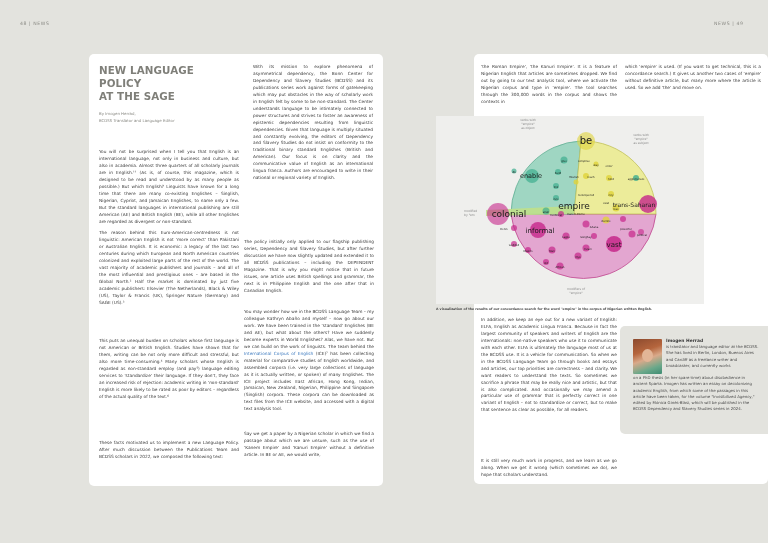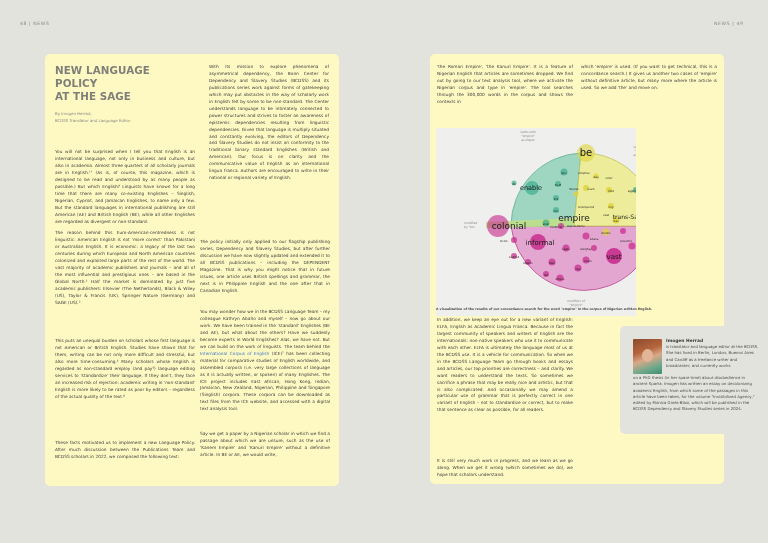--- a/index.html
+++ b/index.html
@@ -3,31 +3,31 @@
 <meta charset="utf-8">
 <style>
   * { box-sizing: border-box; margin: 0; padding: 0; }
   html, body { width: 768px; height: 543px; overflow: hidden; }
   body { background: #e3e3de; position: relative; font-family: "DejaVu Sans", sans-serif; color: #3a3a3a; }
 
   .folio { position: absolute; top: 21px; font-size: 4.6px; letter-spacing: 0.6px; color: #8a8a84; }
   .folio.left { left: 20px; }
   .folio.right { left: 714px; }
 
-  .card { position: absolute; background: #fef9c3; border-radius: 5px; }
+  .card { position: absolute; background: #ffffff; border-radius: 5px; margin-left: 44px; }
   .card.left { left: 45px; top: 54px; width: 294px; height: 432px; }
   .card.right { left: 430px; top: 54px; width: 294px; height: 430px; }
 
   .p { font-size: 4.3px; line-height: 6.95px; text-align: justify; color: #3b3b3b; position: absolute; }
   .p .link { color: #3d7bbf; }
 
   .title { position: absolute; left: 10px; top: 10px; font-family: "DejaVu Sans", sans-serif; font-weight: bold; font-size: 10.3px; line-height: 13px; color: #7f7f79; letter-spacing: 0.1px; }
   .byline { position: absolute; left: 10px; top: 56px; font-size: 3.9px; line-height: 7px; color: #8a8a84; }
 
-  .figure { position: absolute; left: 436px; top: 128px; width: 200px; height: 188px; background: #efefed; overflow: hidden; }
+  .figure { position: absolute; left: 436px; top: 116px; width: 268px; height: 188px; background: #efefed; overflow: hidden; }
   .fig-caption { position: absolute; left: 436px; top: 307px; width: 248px; font-size: 3.2px; font-weight: bold; color: #4a4a4a; }
 
   .bio { position: absolute; left: 620px; top: 326px; width: 148px; height: 108px; background: #e3e3de; border-radius: 5px 0 0 5px; }
   .bio .photo { position: absolute; left: 13px; top: 13px; width: 29px; height: 35px; background: linear-gradient(160deg, #8b4a2e 0%, #b5653d 35%, #d9a98a 55%, #6aa88a 80%, #3f8c73 100%); border-radius: 1px; }
   .bio .photo .face { position: absolute; left: 9px; top: 10px; width: 11px; height: 13px; border-radius: 50%; background: #e2b597; }
   .bio .name { position: absolute; left: 46px; top: 12px; font-size: 4.4px; font-weight: bold; color: #3a3a3a; }
   .bio .text { position: absolute; font-size: 3.9px; line-height: 6.3px; color: #4b4b4b; }
 
   svg text { font-family: "DejaVu Sans", sans-serif; }
 </style>

